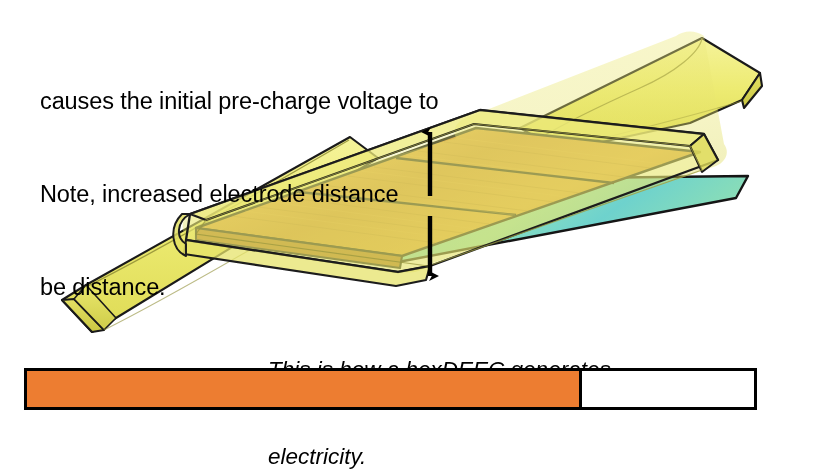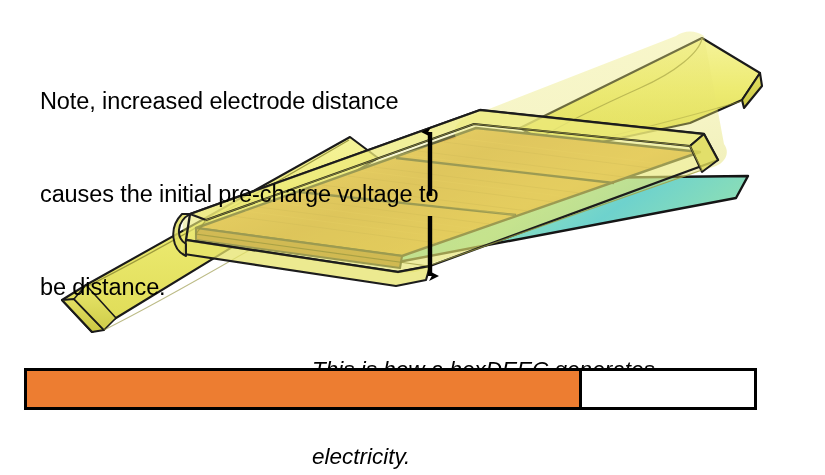--- a/index.html
+++ b/index.html
@@ -43,21 +43,21 @@
     position: absolute;
     left: 268px;
     top: 297px;
     width: 440px;
     font-size: 22.5px;
     line-height: 29px;
     font-style: italic;
     color: #000000;
     white-space: pre;
   }
-  .caption-line { display: block; margin-left: 44px; }
+  .caption-line { display: block; }
 
   
   #illustration {
     position: absolute;
     left: 0;
     top: 0;
     width: 825px;
     height: 475px;
     pointer-events: none;
   }
@@ -212,22 +212,22 @@
       <path d="M206,220 L474,124 L690,146 L702,170 L428,266 L196,234 Z" fill="none" stroke="#9a9840" stroke-width="1.2" opacity="0.75"></path>
     </g>
 
     <g>
       <line x1="430" y1="196" x2="430" y2="132" stroke="#000000" stroke-width="4.4" marker-end="url(#arrowUpHead)"></line>
       <line x1="430" y1="216" x2="430" y2="276" stroke="#000000" stroke-width="4.4" marker-end="url(#arrowUpHead)"></line>
     </g>
   </svg>
 
   <div class="note-block">
+    <span class="note-line">causes the initial pre-charge voltage to</span>
     <span class="note-line">Note, increased electrode distance</span>
-    <span class="note-line">causes the initial pre-charge voltage to</span>
     <span class="note-line">be distance.</span>
   </div>
 
   <div class="caption-block">
     <span class="caption-line">This is how a hexDEEC generates</span>
     <span class="caption-line">electricity.</span>
   </div>
 
   <div class="progress-outer" style="border-color: rgb(0, 0, 0); background: rgb(255, 255, 255);">
     <div class="progress-fill" id="progressFill" style="width: 76%; background: rgb(237, 125, 49);"></div>

